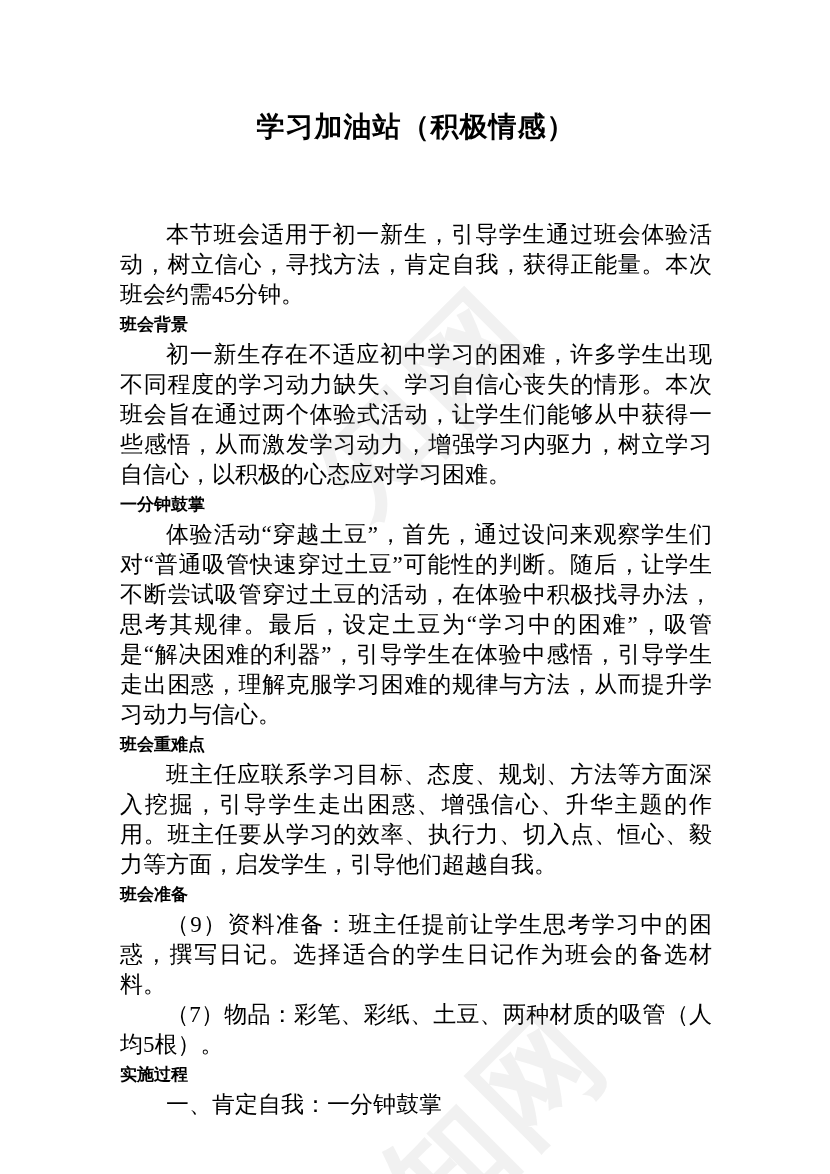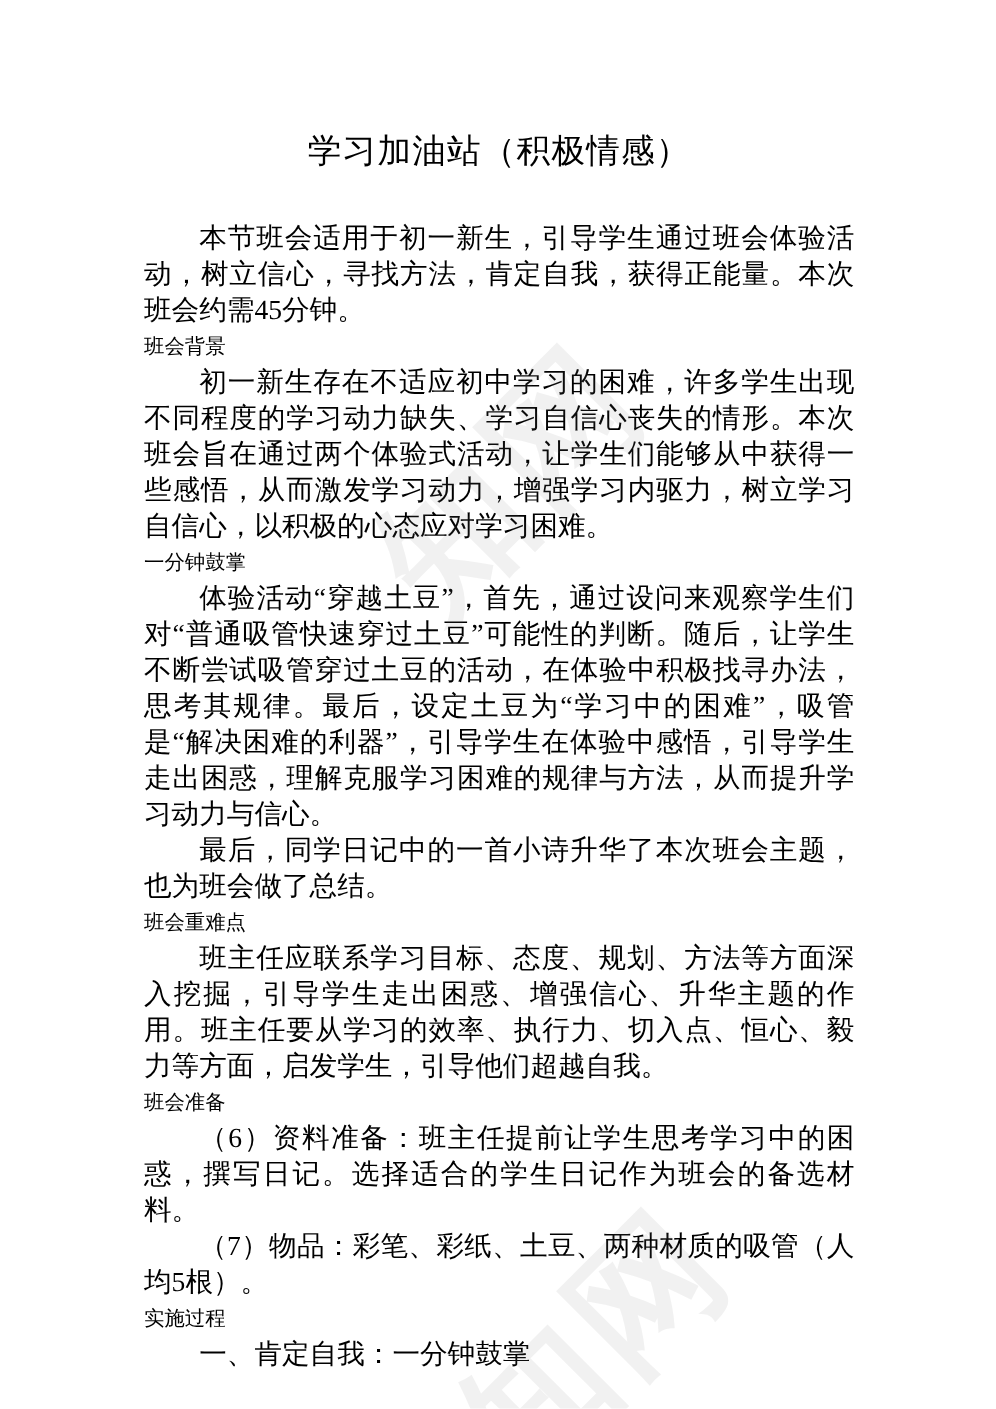--- a/index.html
+++ b/index.html
@@ -12,36 +12,36 @@
     width: 830px;
     height: 1174px;
     margin: 0 auto;
     background: #ffffff;
     color: #000000;
     padding: 108px 118px 0 120px;
     overflow: hidden;
   }
   .doc-title {
     font-size: 28px;
-    font-weight: 400;
+    font-weight: 700;
     text-align: center;
     line-height: 38px;
-    margin-bottom: 38px;
+    margin-bottom: 74px;
     letter-spacing: 1px;
   }
   .para {
     font-size: 23px;
     line-height: 30px;
     text-align: justify;
     text-justify: inter-ideograph;
     text-indent: 2em;
   }
   .heading {
     font-size: 17px;
-    font-weight: 400;
+    font-weight: 700;
     line-height: 30px;
     text-align: left;
     text-indent: 0;
   }
   .watermark {
     position: absolute;
     font-size: 120px;
     font-weight: 700;
     color: rgba(120, 120, 120, 0.10);
     transform: rotate(-45deg);
@@ -63,25 +63,24 @@
 
   <h1 class="doc-title">学习加油站（积极情感）</h1>
 
   <p class="para">本节班会适用于初一新生，引导学生通过班会体验活动，树立信心，寻找方法，肯定自我，获得正能量。本次班会约需45分钟。</p>
 
   <h2 class="heading">班会背景</h2>
   <p class="para">初一新生存在不适应初中学习的困难，许多学生出现不同程度的学习动力缺失、学习自信心丧失的情形。本次班会旨在通过两个体验式活动，让学生们能够从中获得一些感悟，从而激发学习动力，增强学习内驱力，树立学习自信心，以积极的心态应对学习困难。</p>
 
   <h2 class="heading">一分钟鼓掌</h2>
   <p class="para">体验活动“穿越土豆”，首先，通过设问来观察学生们对“普通吸管快速穿过土豆”可能性的判断。随后，让学生不断尝试吸管穿过土豆的活动，在体验中积极找寻办法，思考其规律。最后，设定土豆为“学习中的困难”，吸管是“解决困难的利器”，引导学生在体验中感悟，引导学生走出困惑，理解克服学习困难的规律与方法，从而提升学习动力与信心。</p>
-  <p class="para">最后，同学日记中的一首小诗升华了本次班会主题，也为班会做了总结。</p>
 
   <h2 class="heading">班会重难点</h2>
   <p class="para">班主任应联系学习目标、态度、规划、方法等方面深入挖掘，引导学生走出困惑、增强信心、升华主题的作用。班主任要从学习的效率、执行力、切入点、恒心、毅力等方面，启发学生，引导他们超越自我。</p>
 
   <h2 class="heading">班会准备</h2>
-  <p class="para">（6）资料准备：班主任提前让学生思考学习中的困惑，撰写日记。选择适合的学生日记作为班会的备选材料。</p>
+  <p class="para">（9）资料准备：班主任提前让学生思考学习中的困惑，撰写日记。选择适合的学生日记作为班会的备选材料。</p>
   <p class="para">（7）物品：彩笔、彩纸、土豆、两种材质的吸管（人均5根）。</p>
 
   <h2 class="heading">实施过程</h2>
   <p class="para">一、肯定自我：一分钟鼓掌</p>
 
 </div>
 
 </body></html>

